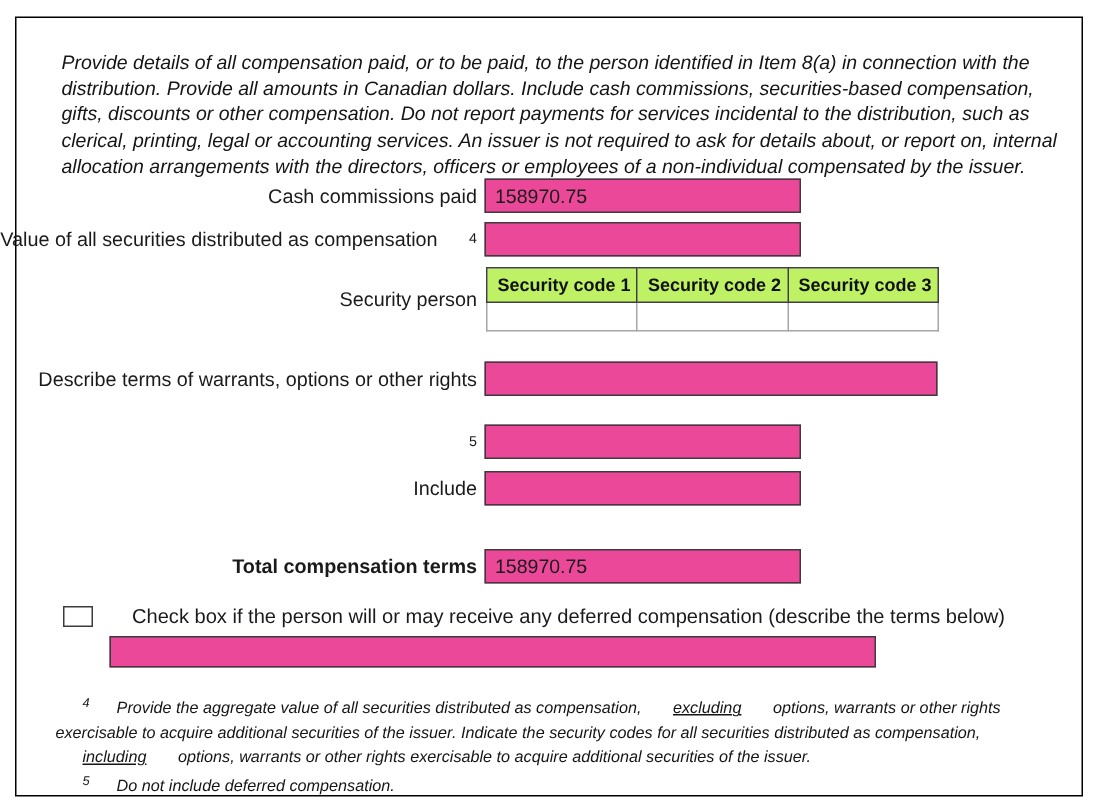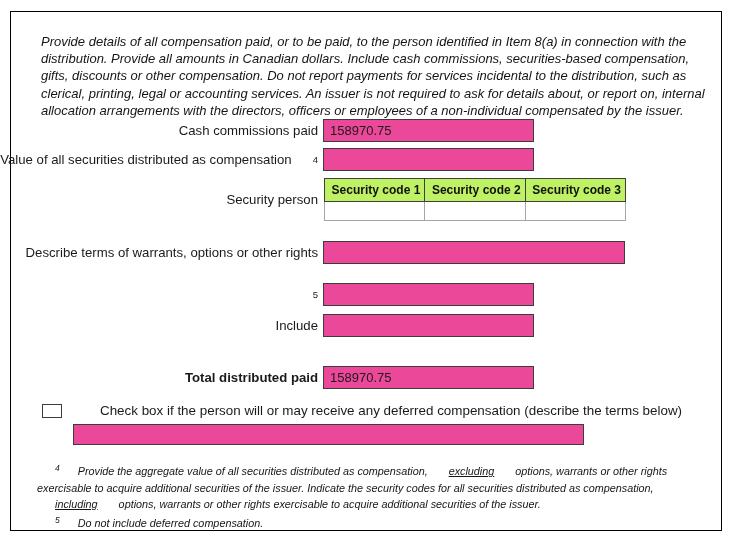--- a/index.html
+++ b/index.html
@@ -63,21 +63,21 @@
   .lbl-warr   { top:229px; height:23px; }
   .in-warr    { left:312px; top:229px; width:302px; height:23px; }
   .lbl-other  { top:271px; height:23px; }
   .in-other   { left:312px; top:271px; width:211px; height:23px; }
   .lbl-desc   { top:302px; height:23px; }
   .in-desc    { left:312px; top:302px; width:211px; height:23px; }
   .lbl-total  { top:354px; height:23px; font-weight:bold; }
   .in-total   { left:312px; top:354px; width:211px; height:23px; }
   .cb-row {
     position:absolute; left:13px; top:391px;
-    display:flex; align-items:center; gap:20px;
+    display:flex; align-items:center; gap:8px;
     font-size:13.4px;
   }
   .cb-box {
     width:14px; height:14px;
     border:1.3px solid #3c3c3c; background:#fff;
     appearance:none; -webkit-appearance:none; margin:0;
     flex:0 0 auto;
   }
   .in-deferred { left:62px; top:412px; width:511px; height:21px; }
   .footnote {
@@ -138,21 +138,21 @@
       <sup>5</sup>
     </div>
     <input class="tb in-other" type="text" value="" style="">
 
     <div class="row-label lbl-desc">
       <span>Include</span>
     </div>
     <input class="tb in-desc" type="text" value="" style="">
 
     <div class="row-label lbl-total">
-      <span class="bold">Total distributed paid</span>
+      <span class="bold">Total compensation terms</span>
     </div>
     <input class="tb in-total" type="text" value="158970.75" style="">
 
     <div class="cb-row">
       <input type="checkbox" class="cb-box" style="">
       <span>Check box if the person will or may receive any deferred compensation (describe the terms below)</span>
     </div>
     <input class="tb in-deferred" type="text" value="" style="">
 
     <p class="footnote fn4"><sup>4</sup><span>Provide the aggregate value of all securities distributed as compensation, </span><span class="u">excluding</span><span> options, warrants or other rights exercisable to acquire additional securities of the issuer. Indicate the security codes for all securities distributed as compensation, </span><span class="u">including</span><span> options, warrants or other rights exercisable to acquire additional securities of the issuer.</span></p>

